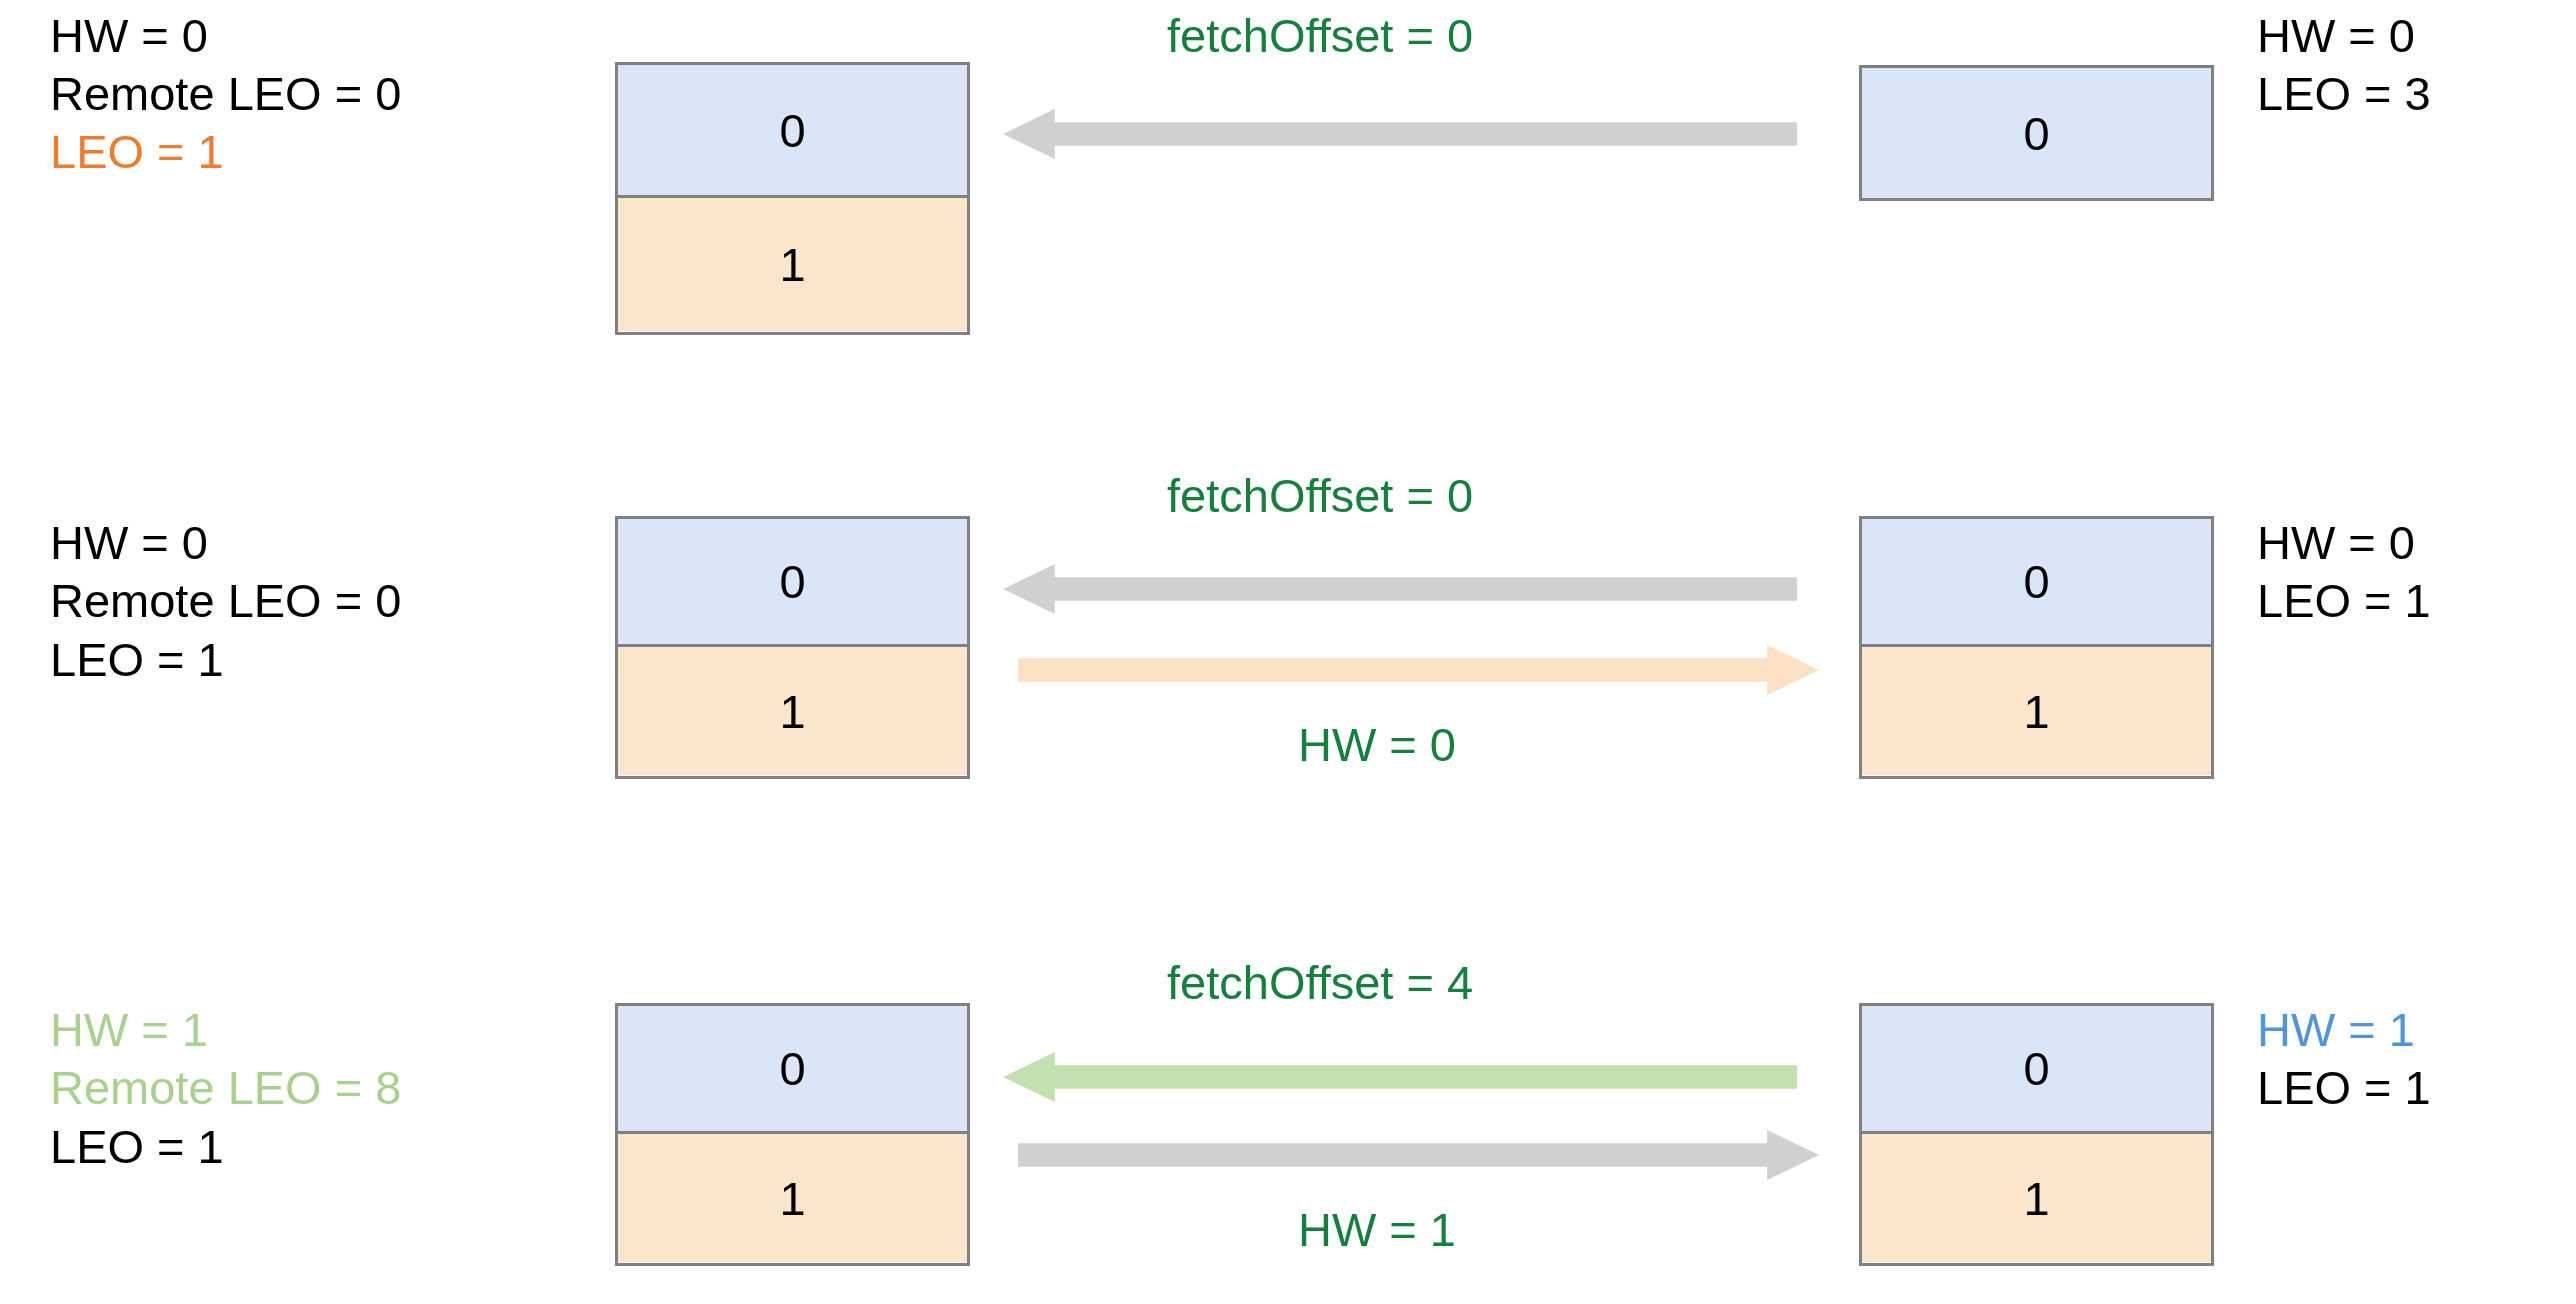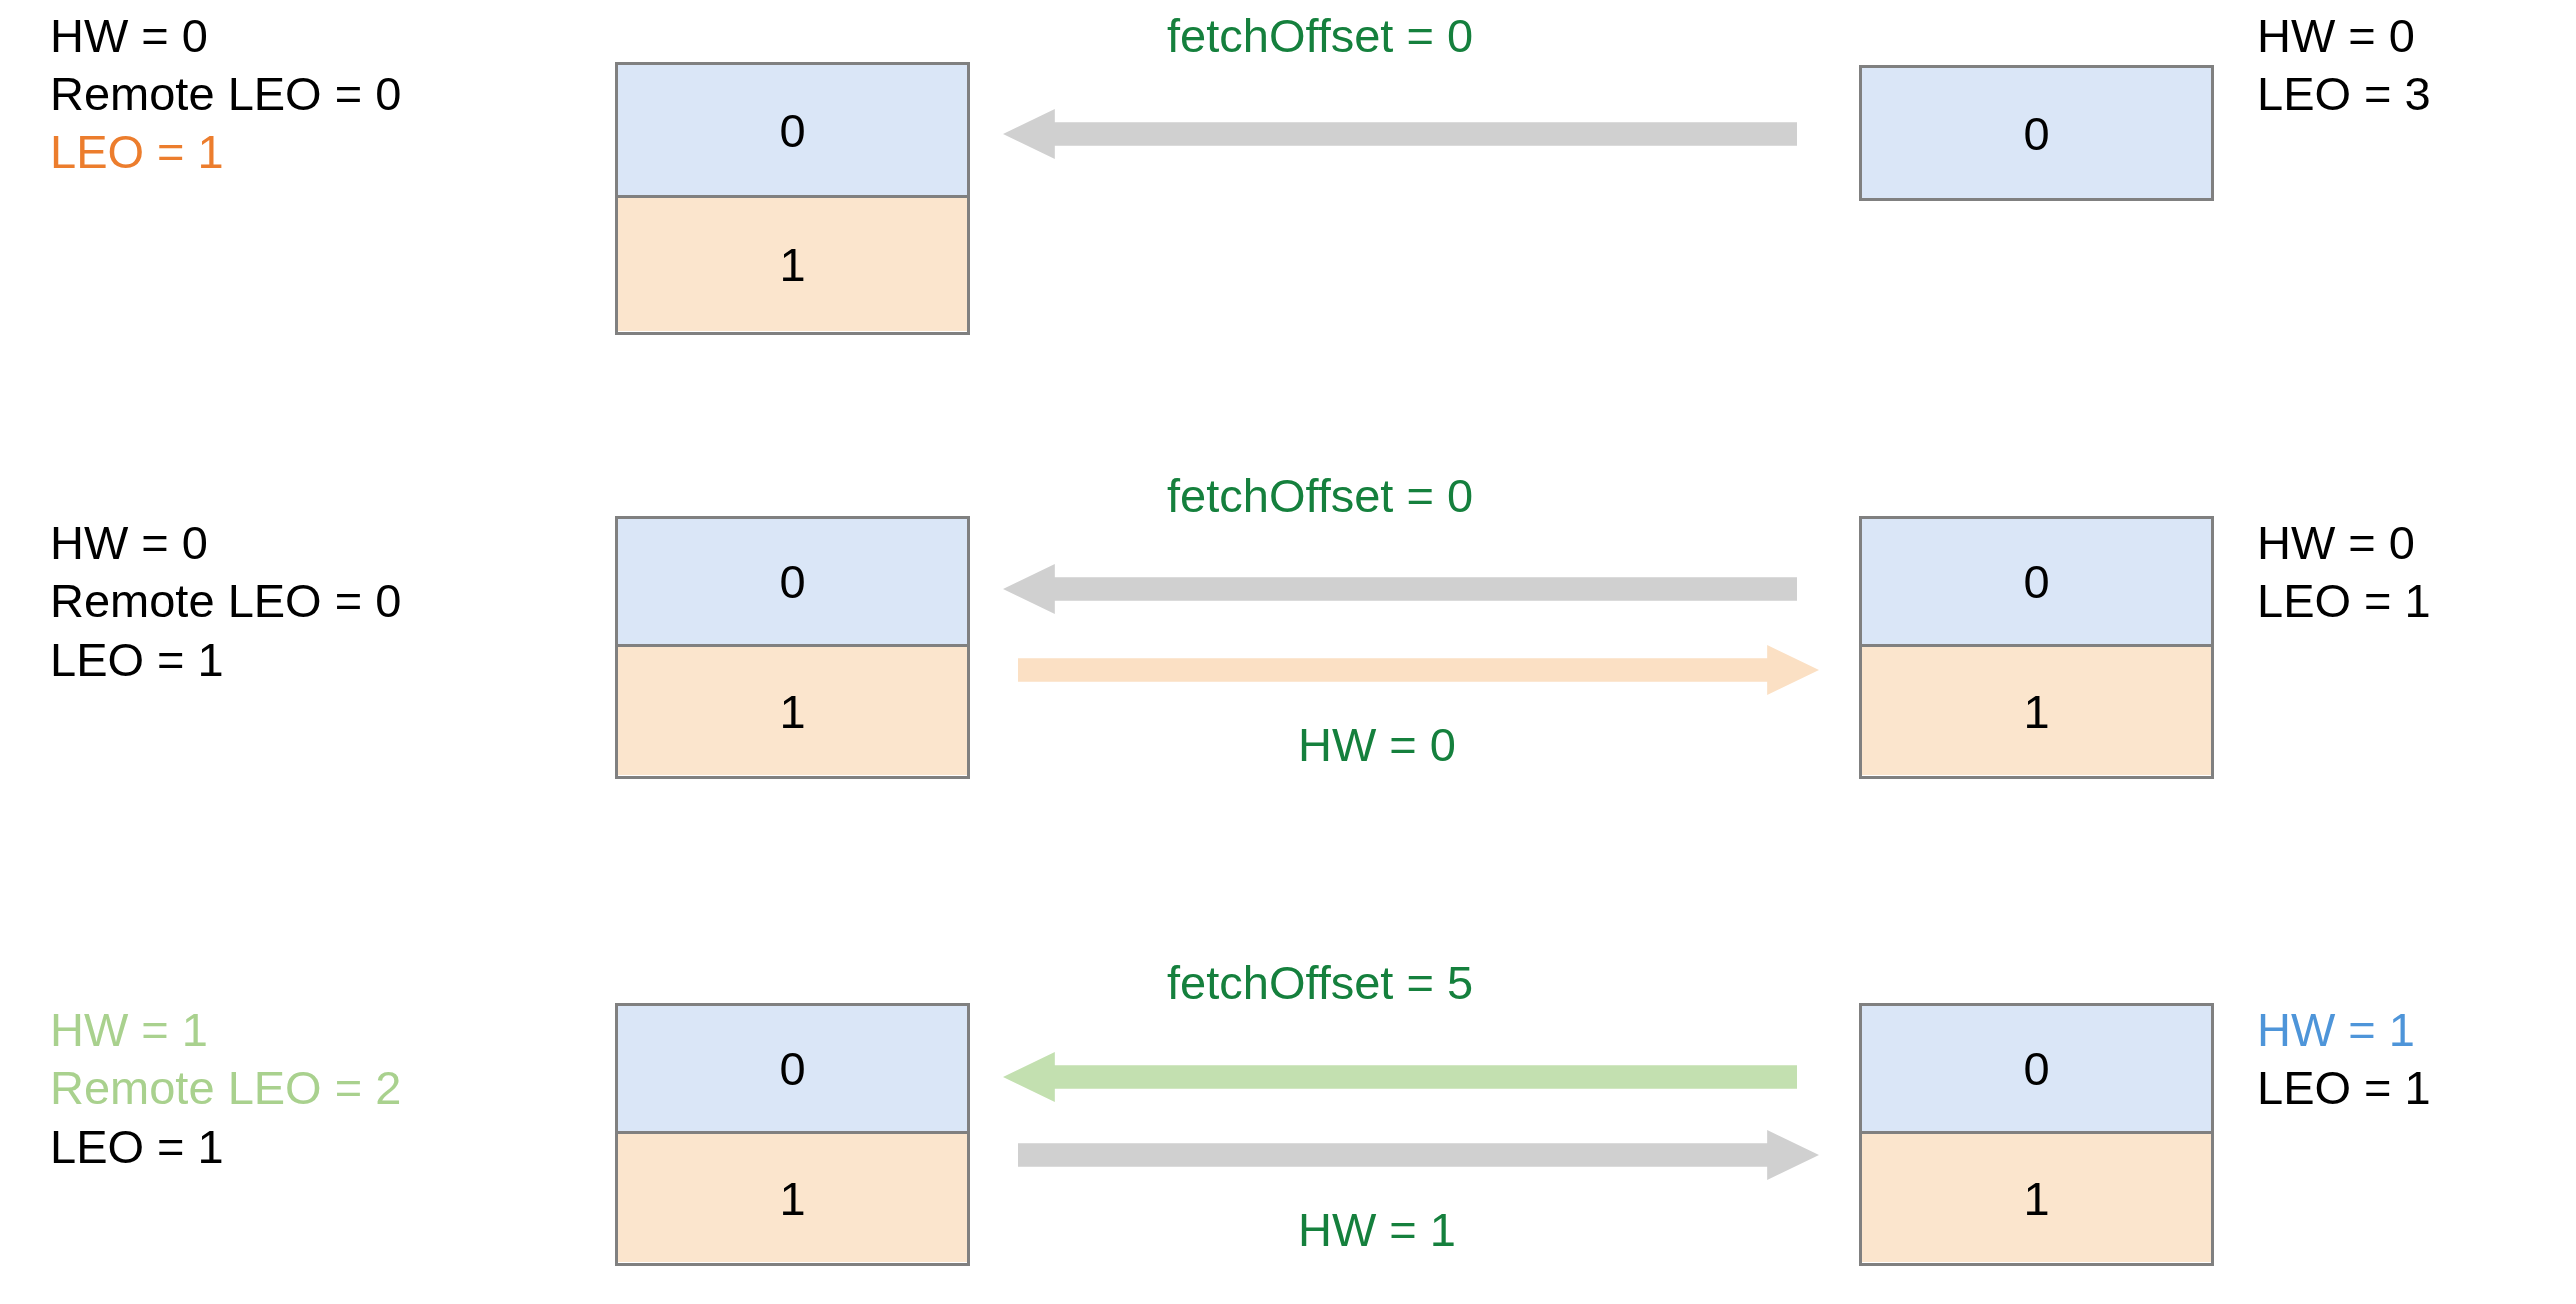--- a/index.html
+++ b/index.html
@@ -157,30 +157,30 @@
     <div class="label-block label-right" style="top: 46px;">
       <span class="label-line c-black">HW = 0</span>
       <span class="label-line c-black">LEO = 1</span>
     </div>
   </div>
 
   <div class="row" id="row-3">
 
     <div class="label-block label-left" style="top: 48px;">
       <span class="label-line c-green">HW = 1</span>
-      <span class="label-line c-green">Remote LEO = 2</span>
+      <span class="label-line c-green">Remote LEO = 8</span>
       <span class="label-line c-black">LEO = 1</span>
     </div>
 
     <div class="box" style="left: 615px; top: 50px; width: 355px; height: 263px;">
       <div class="cell cell-blue cell-divider" style="height: 128px;">0</div>
       <div class="cell cell-orange" style="height: 128px;">1</div>
     </div>
 
-    <div class="arrow-caption" style="left: 1167px; top: 1.7px;">fetchOffset = 5</div>
+    <div class="arrow-caption" style="left: 1167px; top: 1.7px;">fetchOffset = 4</div>
 
     <div class="arrow" style="left: 1003px; top: 99px; width: 794px;">
       <svg viewBox="0 0 950 60" preserveAspectRatio="none">
         <polygon points="0,30 62,0 62,16 950,16 950,44 62,44 62,60" fill="#c3e0b0"></polygon>
       </svg>
     </div>
 
     <div class="arrow" style="left: 1018px; top: 177px; width: 801px;">
       <svg viewBox="0 0 958 60" preserveAspectRatio="none">
         <polygon points="958,30 896,0 896,16 0,16 0,44 896,44 896,60" fill="#d0d0d0"></polygon>

